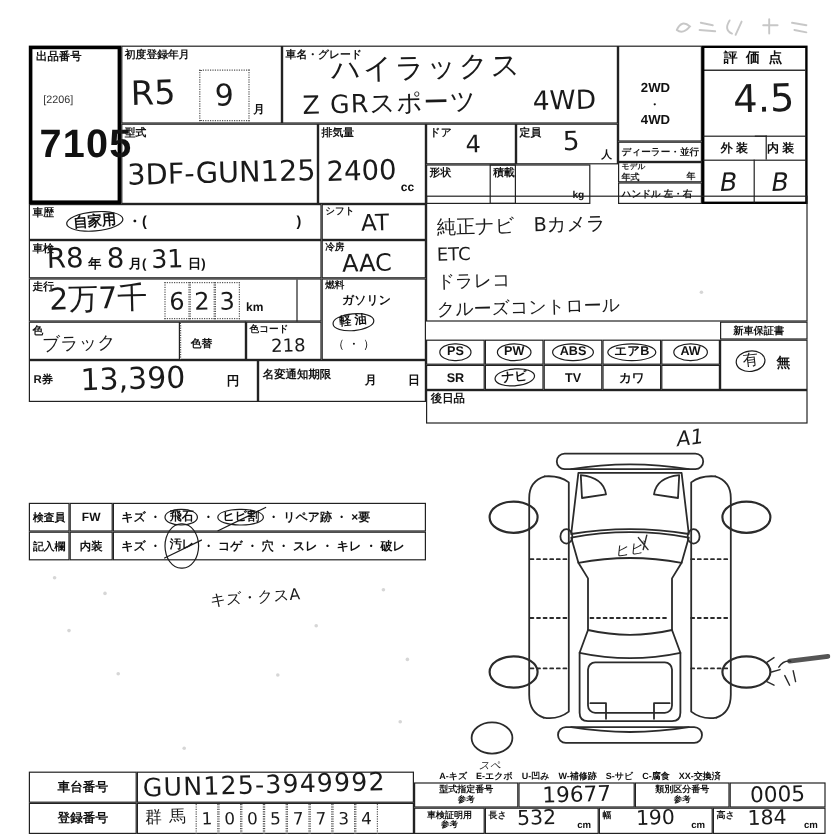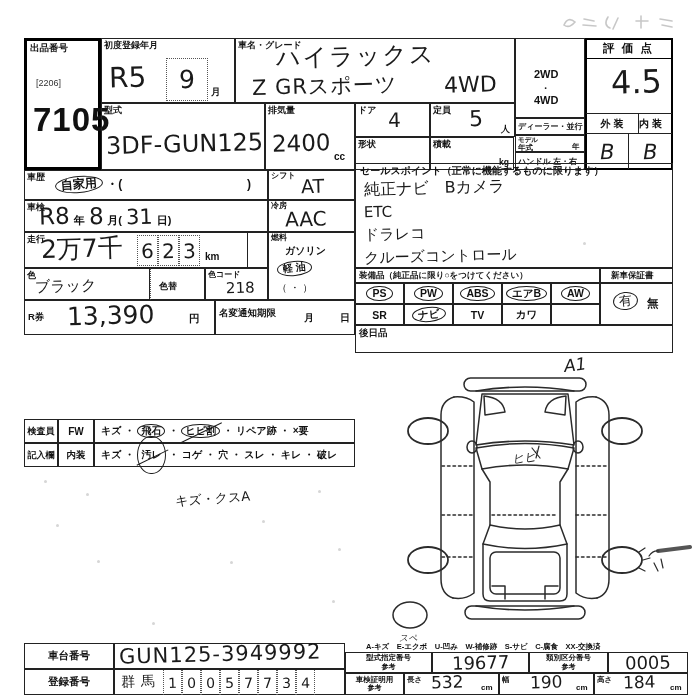--- a/index.html
+++ b/index.html
@@ -101,21 +101,21 @@
     <span class="tx hw" style="left:32px;top:6px;font-size:20px;">4</span>
   </div>
   <div class="cell" style="left:430px;top:103px;width:85px;height:34px;">
     <span class="lb" style="left:2px;top:2px;">定員</span>
     <span class="tx hw" style="left:38px;top:3px;font-size:22px;">5</span>
     <span class="tx" style="left:70px;top:21px;font-size:9px;font-weight:600;">人</span>
   </div>
   <div class="cell" style="left:355px;top:137px;width:75px;height:33px;">
     <span class="lb" style="left:2px;top:2px;">形状</span>
   </div>
-  <div class="cell" style="left:430px;top:137px;width:84px;height:33px;">
+  <div class="cell" style="left:408px;top:137px;width:84px;height:33px;">
     <span class="lb" style="left:2px;top:2px;">積載</span>
     <span class="tx" style="left:68px;top:20px;font-size:8.5px;font-weight:600;">kg</span>
   </div>
 
   <div class="cell" style="left:515px;top:118px;width:70px;height:17px;">
     <span class="lb" style="left:2px;top:4px;font-size:8px;">ディーラー・並行</span>
   </div>
   <div class="cell" style="left:515px;top:135px;width:70px;height:17px;">
     <span class="lb" style="left:2px;top:1px;font-size:6.5px;">モデル</span>
     <span class="lb" style="left:2px;top:8px;font-size:7.5px;">年式</span>
@@ -196,30 +196,26 @@
     <span class="tx" style="left:164px;top:12px;font-size:10.5px;font-weight:600;">円</span>
   </div>
   <div class="cell" style="left:215px;top:300px;width:140px;height:35px;">
     <span class="lb" style="left:3px;top:7px;font-size:9.5px;">名変通知期限</span>
     <span class="tx" style="left:88px;top:12px;font-size:10px;font-weight:600;">月</span>
     <span class="tx" style="left:124px;top:12px;font-size:10px;font-weight:600;">日</span>
   </div>
 
 
   <div class="cell" style="left:355px;top:163px;width:318px;height:105px;">
-    <span class="lb" style="left:4px;top:2px;font-size:10px;">セールスポイント（正常に機能するものに限ります）</span>
     <span class="tx hw" style="left:8px;top:16px;font-size:16px;">純正ナビ　Bカメラ</span>
     <span class="tx hw" style="left:8px;top:41px;font-size:15px;">ETC</span>
     <span class="tx hw" style="left:8px;top:63px;font-size:15px;">ドラレコ</span>
     <span class="tx hw" style="left:8px;top:85px;font-size:15px;">クルーズコントロール</span>
   </div>
 
-  <div class="cell" style="left:355px;top:268px;width:245px;height:15px;">
-    <span class="lb" style="left:3px;top:2px;font-size:8.5px;">装備品（純正品に限り○をつけてください）</span>
-  </div>
   <div class="cell" style="left:600px;top:268px;width:73px;height:15px;">
     <span class="lb" style="left:10px;top:2px;font-size:8.5px;">新車保証書</span>
   </div>
   <div class="grid-cell" style="left:355px;top:283px;width:49px;height:21px;">
       <span class="circ">PS</span>
     </div>
   <div class="grid-cell" style="left:404px;top:283px;width:49px;height:21px;">
       <span class="circ">PW</span>
     </div>
   <div class="grid-cell" style="left:453px;top:283px;width:49px;height:21px;">

